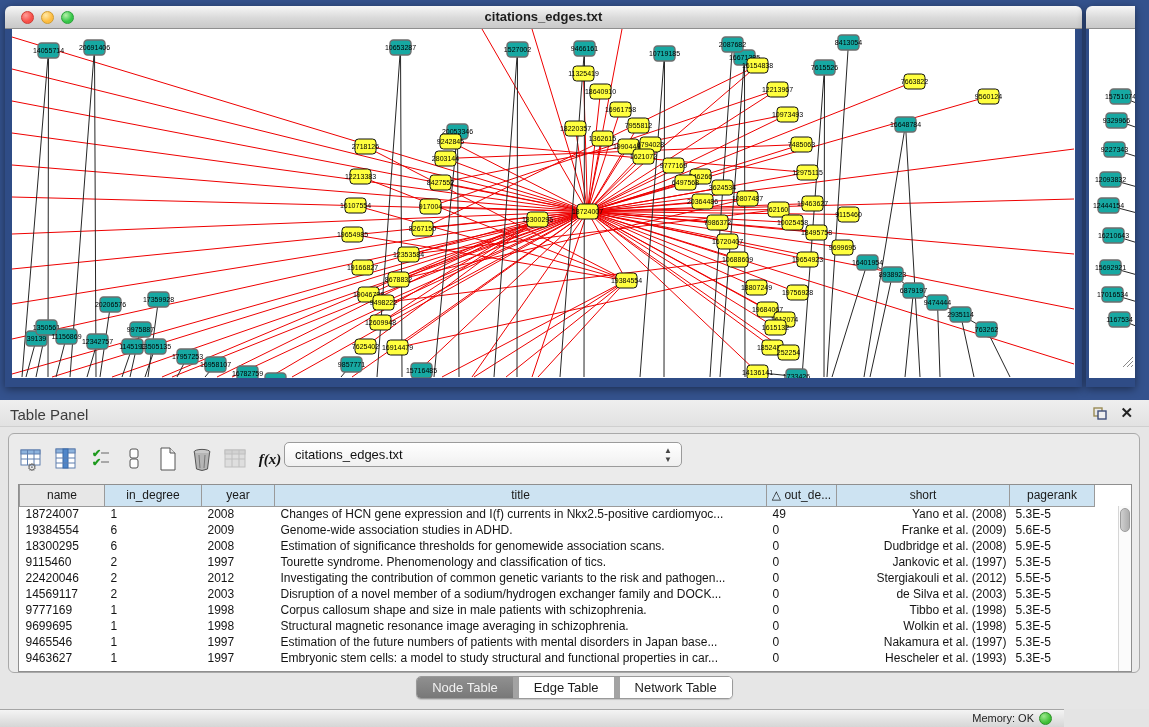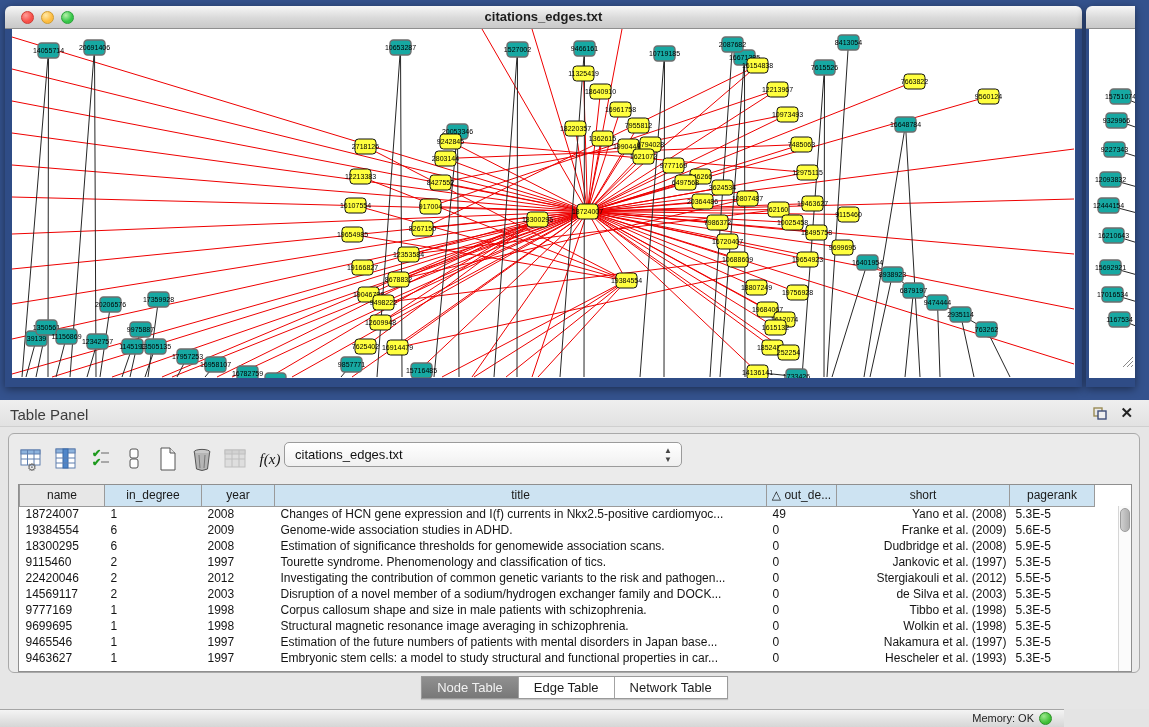--- a/index.html
+++ b/index.html
@@ -28,36 +28,36 @@
   .panel{position:absolute;left:0;top:400px;width:1149px;height:309px;background:#e6e6e6;}
   .panel-header{position:absolute;left:0;top:0;width:100%;height:27px;background:linear-gradient(#efefef,#e2e2e2);border-bottom:1px solid #cfcfcf;}
   .panel-title{position:absolute;left:10px;top:6px;font-size:15px;color:#3c3c3c;}
   .float-btn{position:absolute;right:42px;top:7px;width:14px;height:13px;cursor:pointer;}
   .close-btn{position:absolute;right:16px;top:4px;font-size:15px;font-weight:700;color:#222;cursor:pointer;line-height:18px;}
 
   .well{position:absolute;left:8px;top:33px;width:1132px;height:240px;background:#ebebeb;border:1px solid #a9a9a9;border-radius:6px;}
   .toolbar{position:absolute;left:8px;top:6px;height:38px;display:flex;align-items:center;}
   .tbi{width:30px;height:30px;margin-right:4px;display:flex;align-items:center;justify-content:center;position:relative;cursor:pointer;}
   .tbi.disabled{opacity:.45;cursor:default;}
-  .fx{font-size:15px;font-style:italic;font-weight:400;color:#111;font-family:"Liberation Serif",serif;}
+  .fx{font-size:15px;font-style:italic;font-weight:700;color:#111;font-family:"Liberation Serif",serif;}
   .combo{position:absolute;left:275px;top:8px;width:398px;height:25px;border:1px solid #9b9b9b;border-radius:5px;background:linear-gradient(#ffffff,#f0f0f0);font-size:13px;color:#111;line-height:23px;padding-left:10px;cursor:pointer;}
   .combo .arrows{position:absolute;right:9px;top:3px;font-size:8px;color:#444;line-height:9px;text-align:center;}
 
   .tablewrap{position:absolute;left:9px;top:50px;width:1114px;height:188px;background:#fff;border:1px solid #8f8f8f;overflow:hidden;}
   table.grid{border-collapse:collapse;table-layout:fixed;width:1075px;}
   table.grid th{height:21px;font-size:12px;font-weight:400;color:#1a1a1a;border:1px solid #9a9a9a;border-top:none;background:#cde3f2;padding:0 3px;overflow:hidden;white-space:nowrap;}
   table.grid th.gray{background:#e7e7e7;}
   table.grid td{height:16px;font-size:12px;color:#141414;padding:0 3px 0 6px;overflow:hidden;white-space:nowrap;}
   td.center{text-align:right;}
   .vscroll{position:absolute;right:0;top:21px;bottom:0;width:13px;background:#fbfbfb;border-left:1px solid #d6d6d6;}
   .vthumb{position:absolute;left:1px;top:2px;width:10px;height:24px;border-radius:5px;background:linear-gradient(90deg,#cfcfcf,#aeaeae);border:1px solid #9c9c9c;cursor:pointer;}
 
   .tabs{position:absolute;left:0;right:0;top:276px;display:flex;justify-content:center;}
-  .seg{display:inline-flex;border:1px solid #9a9a9a;border-radius:0;overflow:hidden;background:#fff;box-shadow:0 1px 1px rgba(0,0,0,.15);}
-  .seg button{border:none;background:#fff;font-size:13px;color:#1c1c1c;padding:3px 15px;cursor:pointer;border-left:1px solid #a3a3a3;}
+  .seg{display:inline-flex;border:1px solid #9a9a9a;border-radius:5px;overflow:hidden;background:#fff;box-shadow:0 1px 1px rgba(0,0,0,.15);}
+  .seg button{border:none;background:#fff;font-size:13px;color:#1c1c1c;padding:3px 15px;cursor:pointer;border-left:6px solid #a3a3a3;}
   .seg button:first-child{border-left:none;}
   .seg button.active{background:linear-gradient(#909090,#787878);color:#f2f2f2;}
 
   .statusbar{position:absolute;left:0;top:709px;width:1064px;height:18px;background:linear-gradient(#f4f4f4,#d6d6d6);border-top:1px solid #a5a5a5;}
   .mem{position:absolute;right:30px;top:2px;font-size:11px;color:#222;}
   .memdot{position:absolute;right:12px;top:2px;width:13px;height:13px;border-radius:50%;background:radial-gradient(circle at 35% 30%,#9ce88e,#3dbf35 65%);border:1px solid #2d8f28;}
 </style>
 </head>
 <body>
 

